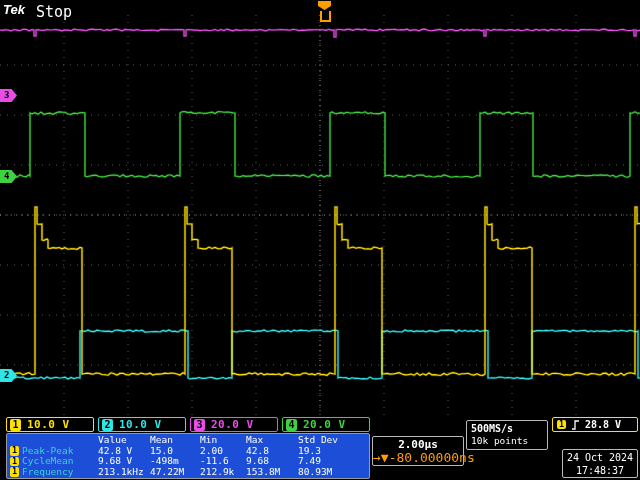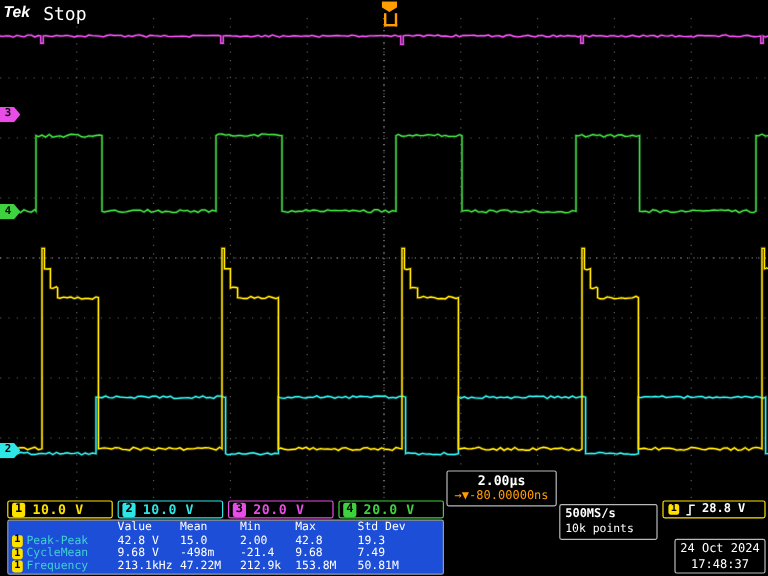--- a/index.html
+++ b/index.html
@@ -14,23 +14,23 @@
              color:#000;font-size:9px;font-weight:bold;line-height:13px;padding-left:4px}
   .trig-flag{position:absolute;width:13px;height:9px;z-index:3;
              clip-path:polygon(0 0,100% 0,100% 55%,50% 100%,0 55%)}
   .trig-u{position:absolute;width:11px;height:11px;border:2px solid;border-top:none;z-index:3}
   .pill{position:absolute;top:417px;height:15px;width:88px;border:1px solid;border-radius:2px;
         display:flex;align-items:center;gap:6px;padding:0 3px;background:#000;z-index:4}
   .badge{display:inline-block;min-width:11px;padding:0 2px;border-radius:2px;color:#000;
          font-weight:bold;font-size:10px;line-height:12px;text-align:center}
   .pill-val{font-size:11px;font-weight:bold;letter-spacing:.5px}
   .box{position:absolute;border:1px solid #b9b9b9;border-radius:2px;background:#000;color:#fff;z-index:4}
-  .tb-box{left:372px;top:392px;width:92px;height:30px;text-align:center}
+  .tb-box{left:372px;top:436px;width:92px;height:30px;text-align:center}
   .tb-main{font-size:11px;font-weight:bold;line-height:14px;margin-top:1px}
-  .tb-line2{font-size:10px;line-height:11px;white-space:nowrap}
+  .tb-line2{font-size:13px;line-height:11px;white-space:nowrap}
   .samp-box{left:466px;top:420px;width:82px;height:30px;padding:1px 0 0 4px;text-align:left}
   .samp-rate{font-size:10px;font-weight:bold;line-height:13px}
   .samp-len{font-size:9.5px;line-height:12px}
   .trig-box{position:absolute;left:552px;top:417px;width:86px;height:15px;display:flex;align-items:center;
             gap:5px;padding:0 4px;border:1px solid;border-radius:2px;background:#000;z-index:4}
   .trig-val{font-size:10px;font-weight:bold;color:#fff}
   .date-box{left:562px;top:449px;width:76px;height:29px;text-align:center;padding-top:1px}
   .date-line{font-size:10px;line-height:13px}
   .meas{position:absolute;left:6px;top:433px;width:364px;height:46px;border:1px solid #9a9a9a;
         border-radius:2px;padding:1px 3px;background:#1d4ed8;z-index:4}
@@ -141,34 +141,34 @@
       <span>42.8</span>
       <span>19.3</span>
     </div>
     <div class="mrow">
       <span class="mlabel">
         <span class="badge sm" style="background: rgb(255, 225, 0);">1</span>
         <span class="mname" style="color: rgb(63, 208, 208);">CycleMean</span>
       </span>
       <span>9.68 V</span>
       <span>-498m</span>
-      <span>-21.4</span>
+      <span>-11.6</span>
       <span>9.68</span>
       <span>7.49</span>
     </div>
     <div class="mrow">
       <span class="mlabel">
         <span class="badge sm" style="background: rgb(255, 225, 0);">1</span>
         <span class="mname" style="color: rgb(63, 208, 208);">Frequency</span>
       </span>
       <span>213.1kHz</span>
       <span>47.22M</span>
       <span>212.9k</span>
       <span>153.8M</span>
-      <span>50.81M</span>
+      <span>80.93M</span>
     </div>
   </div>
 
   <div class="box date-box">
     <div class="date-line">24 Oct 2024</div>
     <div class="date-line">17:48:37</div>
   </div>
 
 </div>
 

